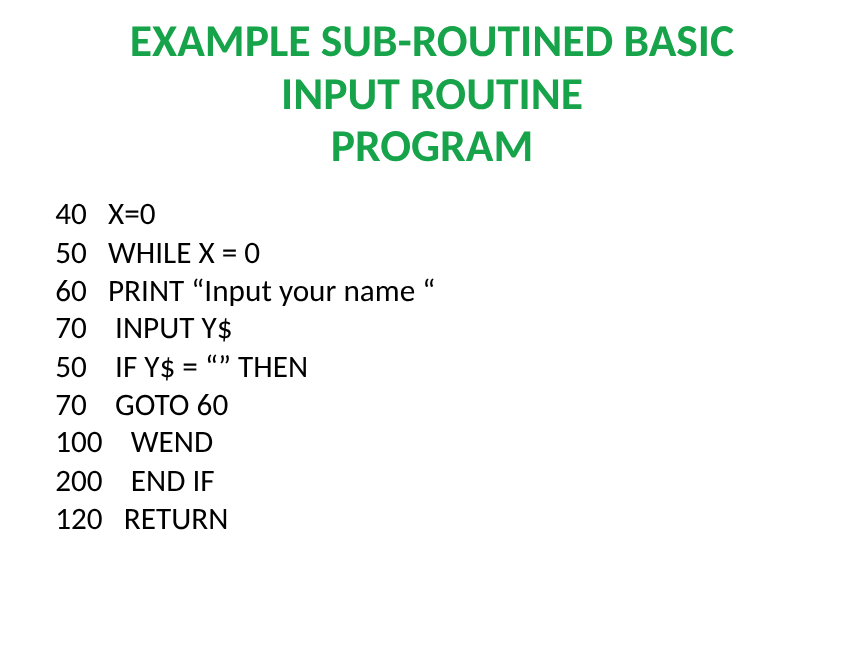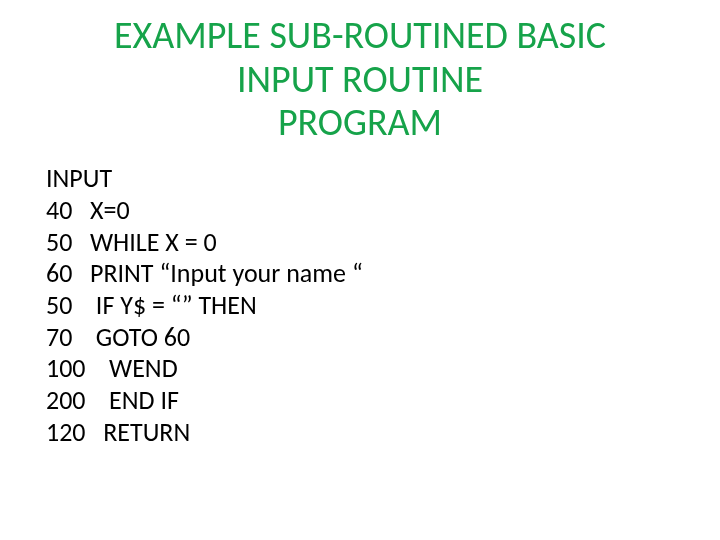--- a/index.html
+++ b/index.html
@@ -15,21 +15,21 @@
     width: 720px;
     height: 540px;
     box-sizing: border-box;
     padding-top: 14px;
   }
   .title {
     text-align: center;
     color: #16a34a;
     font-size: 38px;
     line-height: 1.15;
-    font-weight: 400;
+    font-weight: 700;
     margin: 0 60px 18px 60px;
   }
   .code-block {
     margin: 0 0 0 46px;
     color: #000000;
     font-size: 26px;
     line-height: 1.22;
     font-weight: 400;
   }
   .code-line {
@@ -39,23 +39,23 @@
 </head>
 <body>
 
 <div class="slide">
   <div class="title">
     <div>EXAMPLE SUB-ROUTINED BASIC</div>
     <div>INPUT ROUTINE</div>
     <div>PROGRAM</div>
   </div>
   <div class="code-block">
-    <div class="code-line">INPUT</div>
     <div class="code-line">40   X=0</div>
     <div class="code-line">50   WHILE X = 0</div>
     <div class="code-line">60   PRINT “Input your name “</div>
+    <div class="code-line">70    INPUT Y$</div>
     <div class="code-line">50    IF Y$ = “” THEN</div>
     <div class="code-line">70    GOTO 60</div>
     <div class="code-line">100    WEND</div>
     <div class="code-line">200    END IF</div>
     <div class="code-line">120   RETURN</div>
   </div>
 </div>
 
 </body></html>

